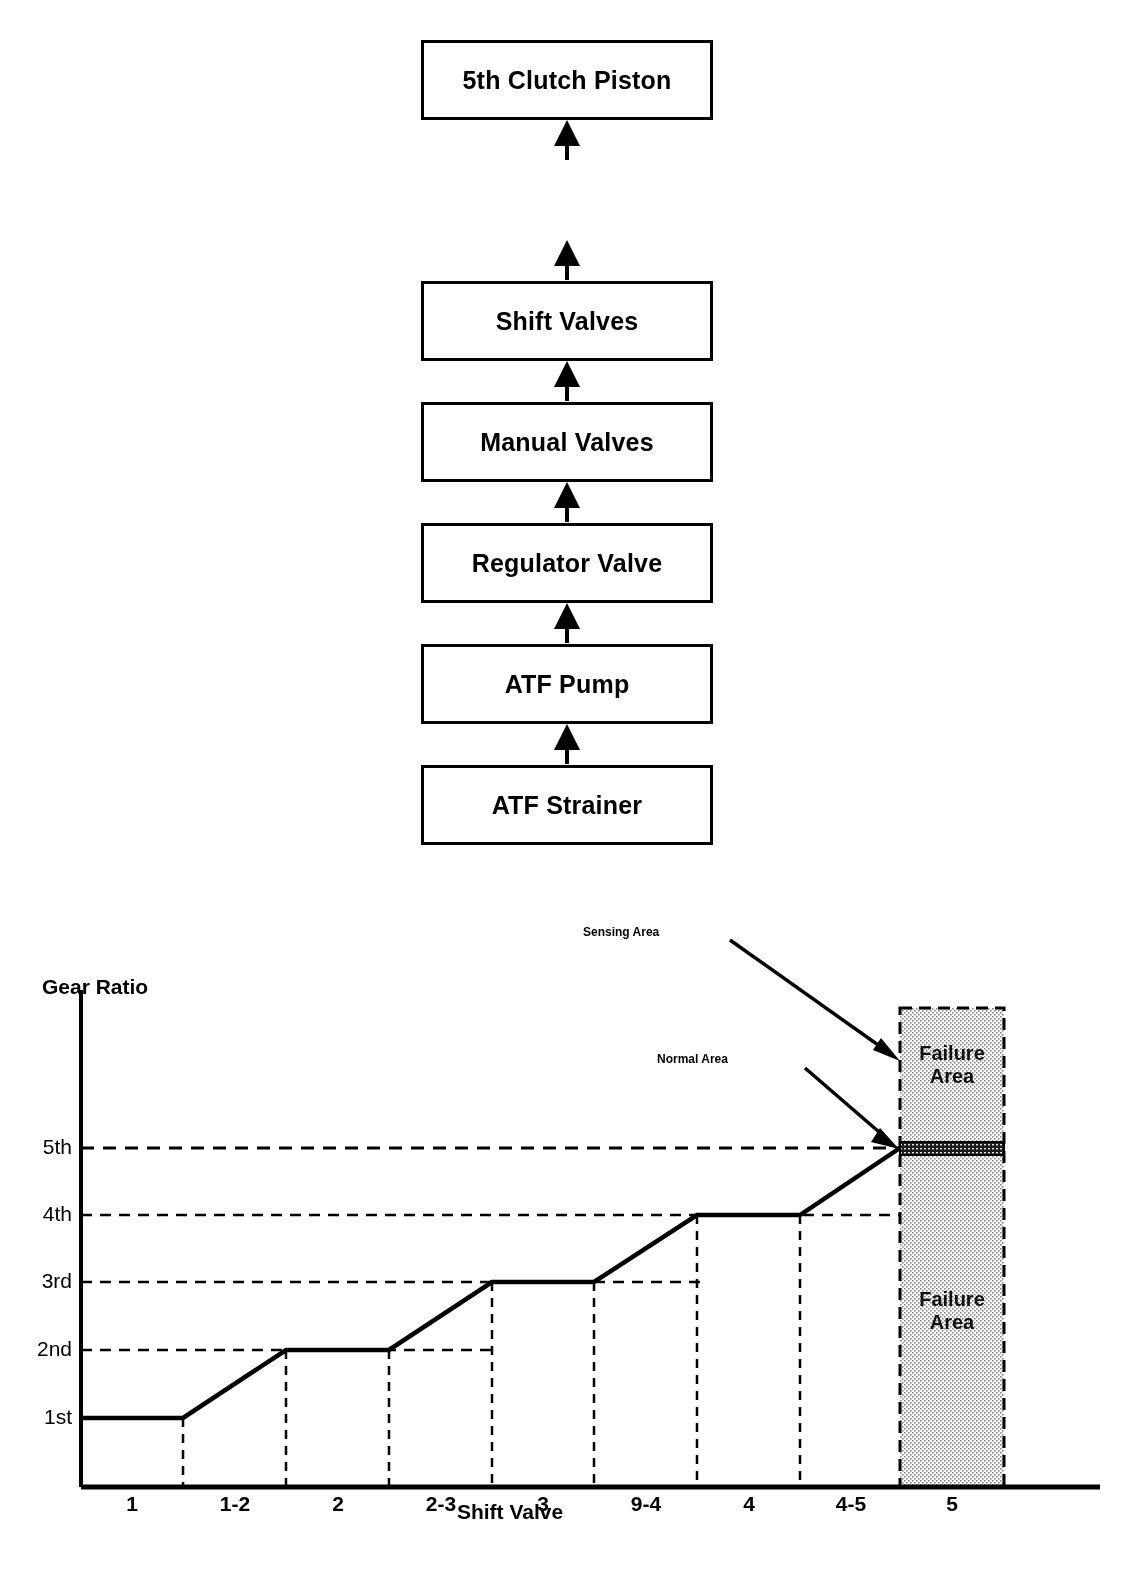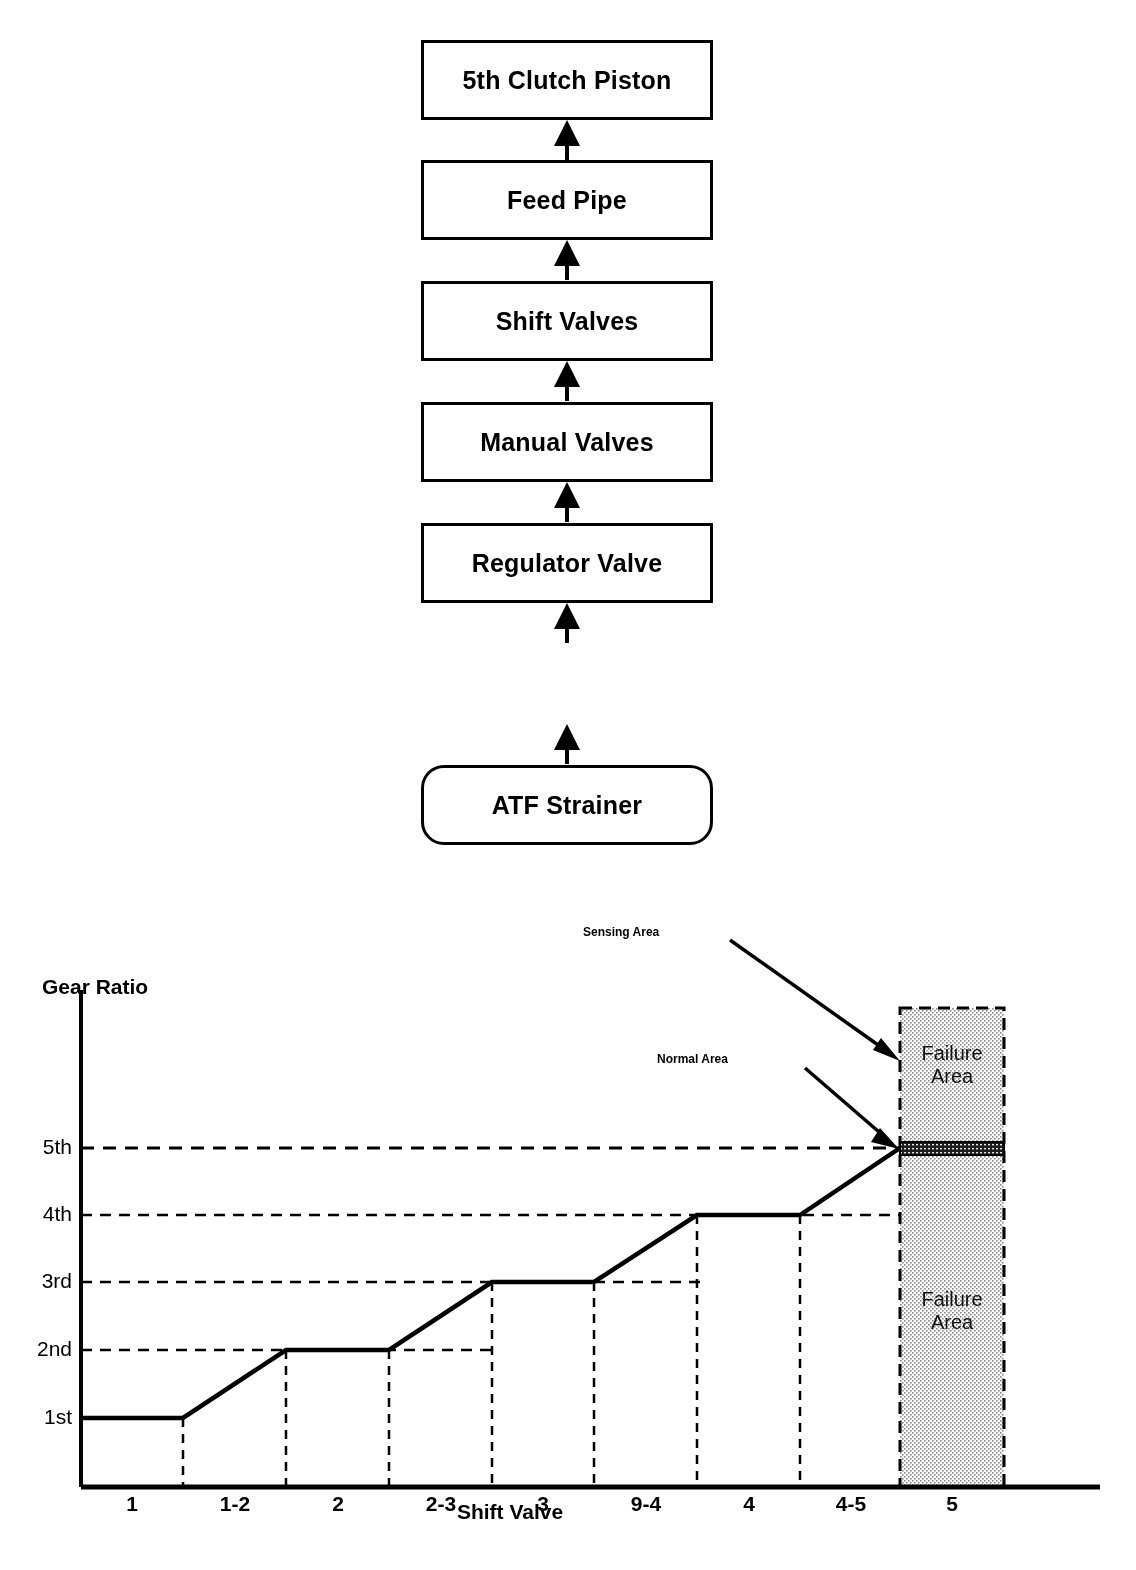--- a/index.html
+++ b/index.html
@@ -98,21 +98,21 @@
     font-size: 12px;
     font-weight: bold;
     white-space: nowrap;
   }
   #sensing-area-label { left: 583px; top: 45px; }
   #normal-area-label  { left: 657px; top: 172px; }
 
   .failure-text {
     position: absolute;
     font-size: 20px;
-    font-weight: normal;
+    font-weight: bold;
     text-align: center;
     width: 104px;
     line-height: 1.15;
     color: #111;
   }
   #failure-text-top    { left: 900px; top: 162px; }
   #failure-text-bottom { left: 900px; top: 408px; }
 </style>
 </head>
 <body>
@@ -120,23 +120,20 @@
 <div id="flowchart">
 
   <div class="flow-box" style="top:40px;">
     <span class="flow-label">5th Clutch Piston</span>
   </div>
   <svg class="flow-arrow" style="top:120px;" viewBox="0 0 30 40">
     <line x1="15" y1="40" x2="15" y2="14" stroke="#000" stroke-width="4"></line>
     <polygon points="15,0 28,26 2,26" fill="#000"></polygon>
   </svg>
 
-  <div class="flow-box" style="top:160px;">
-    <span class="flow-label">Feed Pipe</span>
-  </div>
   <svg class="flow-arrow" style="top:240px;" viewBox="0 0 30 40">
     <line x1="15" y1="40" x2="15" y2="14" stroke="#000" stroke-width="4"></line>
     <polygon points="15,0 28,26 2,26" fill="#000"></polygon>
   </svg>
 
   <div class="flow-box" style="top:281px;">
     <span class="flow-label">Shift Valves</span>
   </div>
   <svg class="flow-arrow" style="top:361px;" viewBox="0 0 30 40">
     <line x1="15" y1="40" x2="15" y2="14" stroke="#000" stroke-width="4"></line>
@@ -152,26 +149,29 @@
   </svg>
 
   <div class="flow-box" style="top:523px;">
     <span class="flow-label">Regulator Valve</span>
   </div>
   <svg class="flow-arrow" style="top:603px;" viewBox="0 0 30 40">
     <line x1="15" y1="40" x2="15" y2="14" stroke="#000" stroke-width="4"></line>
     <polygon points="15,0 28,26 2,26" fill="#000"></polygon>
   </svg>
 
+  <div class="flow-box" style="top:644px;">
+    <span class="flow-label">ATF Pump</span>
+  </div>
   <svg class="flow-arrow" style="top:724px;" viewBox="0 0 30 40">
     <line x1="15" y1="40" x2="15" y2="14" stroke="#000" stroke-width="4"></line>
     <polygon points="15,0 28,26 2,26" fill="#000"></polygon>
   </svg>
 
-  <div class="flow-box" style="top:765px;border-radius:23px;">
+  <div class="flow-box" style="top:765px;">
     <span class="flow-label">ATF Strainer</span>
   </div>
 </div>
 
 <div id="chart">
 
   <svg id="chart-svg" width="1136" height="690" viewBox="0 0 1136 690">
     <defs>
       <pattern id="stipple" width="4" height="4" patternUnits="userSpaceOnUse">
         <rect width="4" height="4" fill="#ffffff"></rect>

